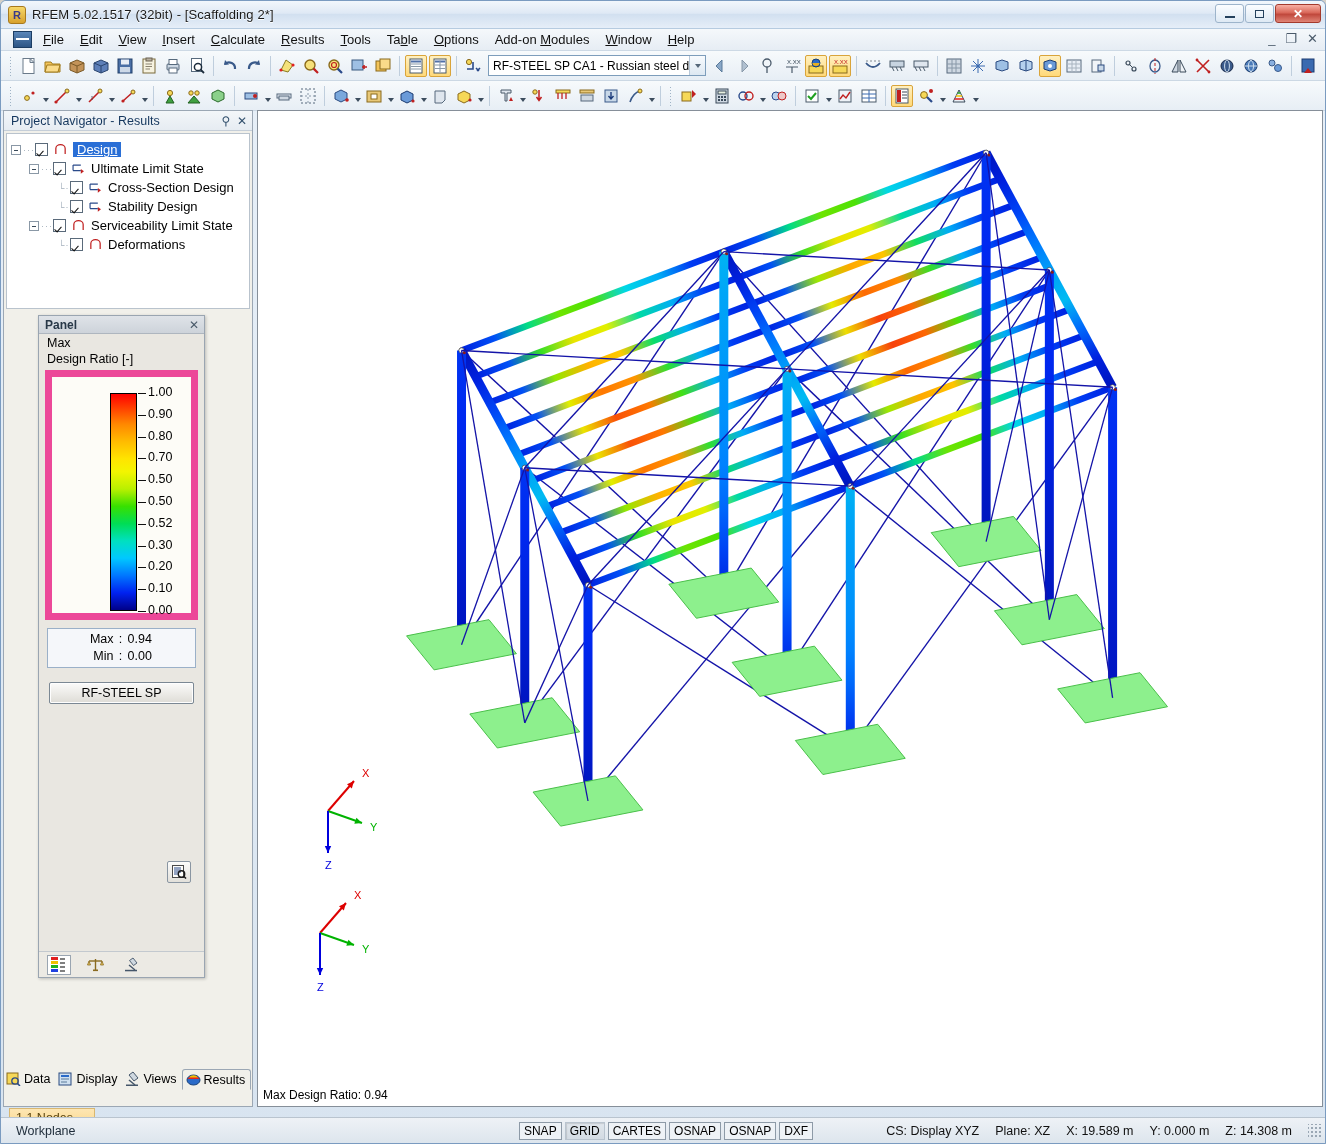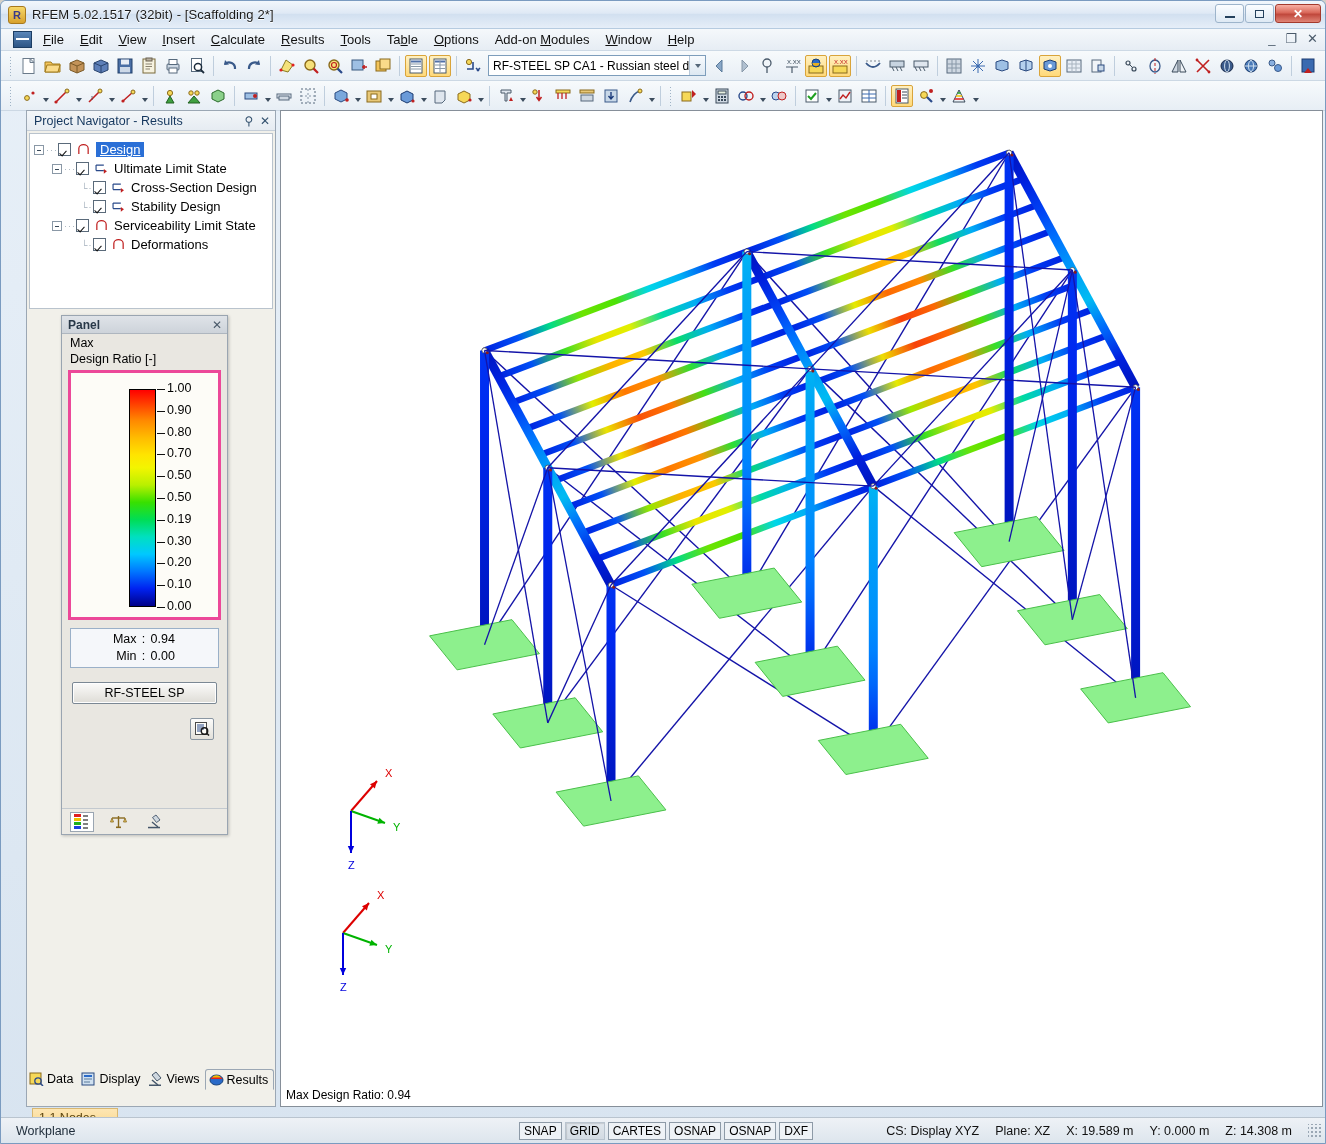--- a/index.html
+++ b/index.html
@@ -129,21 +129,21 @@
   #lc-combo-btn {
     width: 16px; height: 19px; display: flex; align-items: center; justify-content: center;
     background: linear-gradient(#f8fbfe, #dde8f2); border-left: 1px solid #b7c8d9;
   }
   #lc-combo-btn::after {
     content: ""; border-left: 3px solid transparent; border-right: 3px solid transparent;
     border-top: 4px solid #56687a;
   }
 
   
-  #body { position: absolute; left: 0; top: 109px; right: 0; bottom: 0; margin-left: 23px; }
+  #body { position: absolute; left: 0; top: 109px; right: 0; bottom: 0; }
 
   
   #navigator {
     position: absolute; left: 2px; top: 0; width: 250px; bottom: 36px;
     background: #f1f0ea;
     border: 1px solid #9ba7b4;
     display: flex; flex-direction: column;
   }
   #nav-header {
     height: 20px; display: flex; align-items: center;
@@ -172,35 +172,35 @@
   .tn-check::after {
     content: ""; position: absolute; left: 2px; top: 5px; width: 3px; height: 6px;
     border: solid #111; border-width: 0 1.6px 1.6px 0; transform: rotate(42deg);
   }
   .tn-icon { width: 17px; height: 14px; margin-right: 4px; flex: none; }
   .tn-label { font-size: 13px; color: #000; }
   .tn-label.sel { background: #2a6fd6; color: #fff; padding: 0 4px; text-decoration: underline; }
 
   
   #panel {
-    position: absolute; left: 37px; top: 205px; width: 167px; height: 520px;
+    position: absolute; left: 37px; top: 205px; width: 167px; height: 663px;
     background: #e9e7e1; border: 1px solid #9aa5b1;
     box-shadow: 1px 1px 3px rgba(0,0,0,.22);
     display: flex; flex-direction: column;
   }
   #panel-header {
     height: 18px; background: linear-gradient(#dfe3e8, #cdd3da);
     border-bottom: 1px solid #aeb6bf;
     display: flex; align-items: center; padding: 0 3px 0 6px;
   }
   #panel-title { flex: 1; font-size: 12px; font-weight: bold; color: #283848; }
   #panel-close { font-size: 12px; color: #4a5a6a; padding: 0 2px; }
   .panel-txt { font-size: 12.5px; color: #000; padding: 2px 0 0 8px; }
   #legend-box {
-    margin: 4px 6px 0 6px; background: #fdfcf7; border: 3px solid #ec4899;
+    margin: 4px 6px 0 6px; background: #fdfcf7; border: 7px solid #ec4899;
     height: 250px; position: relative;
   }
   #legend-bar {
     position: absolute; left: 58px; top: 16px; width: 27px; height: 218px;
     border: 1px solid #000;
     background: linear-gradient(to bottom,
       #ff0000 0%, #ff4400 7%, #ff8800 14%,
       #ffbb00 22%, #ffe400 30%, #f3f500 36%,
       #b9f000 44%, #38e000 52%, #00dd55 60%,
       #00e0c0 68%, #00c8ff 76%, #0077ff 84%,
@@ -955,21 +955,21 @@
           <div class="lg-val" style="top: 37.8px;">0.90</div>
           <div class="lg-tick" style="top: 59.6px;"></div>
           <div class="lg-val" style="top: 59.6px;">0.80</div>
           <div class="lg-tick" style="top: 81.4px;"></div>
           <div class="lg-val" style="top: 81.4px;">0.70</div>
           <div class="lg-tick" style="top: 103.2px;"></div>
           <div class="lg-val" style="top: 103.2px;">0.50</div>
           <div class="lg-tick" style="top: 125px;"></div>
           <div class="lg-val" style="top: 125px;">0.50</div>
           <div class="lg-tick" style="top: 146.8px;"></div>
-          <div class="lg-val" style="top: 146.8px;">0.19</div>
+          <div class="lg-val" style="top: 146.8px;">0.52</div>
           <div class="lg-tick" style="top: 168.6px;"></div>
           <div class="lg-val" style="top: 168.6px;">0.30</div>
           <div class="lg-tick" style="top: 190.4px;"></div>
           <div class="lg-val" style="top: 190.4px;">0.20</div>
           <div class="lg-tick" style="top: 212.2px;"></div>
           <div class="lg-val" style="top: 212.2px;">0.10</div>
           <div class="lg-tick" style="top: 234px;"></div>
           <div class="lg-val" style="top: 234px;">0.00</div>
         </div>
 

